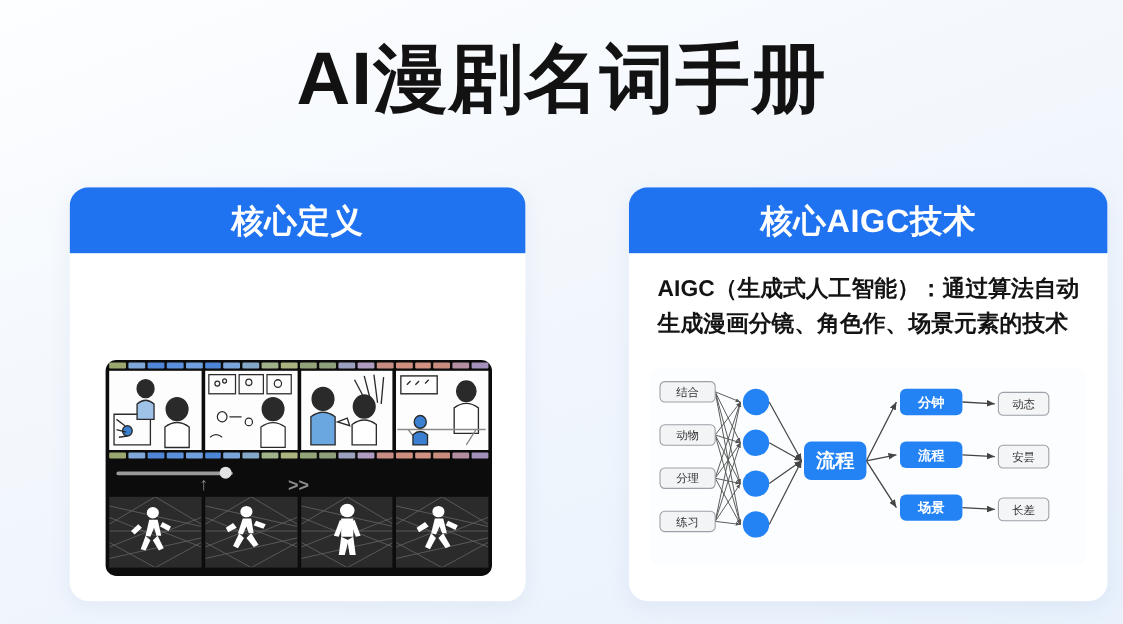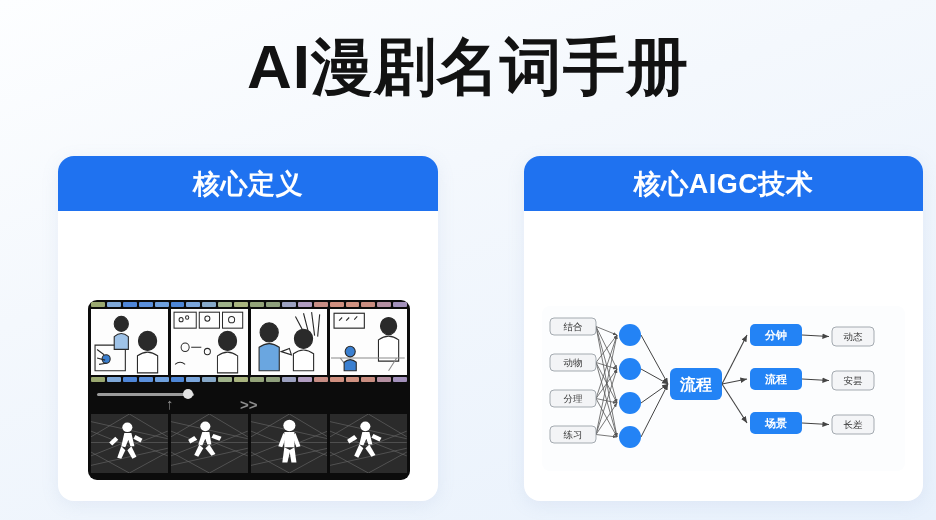--- a/index.html
+++ b/index.html
@@ -278,20 +278,23 @@
           </svg>
         </div>
       </div>
   </div>
 </div>
 
 <div class="card" id="card-core-aigc">
   <div class="card-header">
     <span class="card-header-title">核心AIGC技术</span>
   </div>
+  <div class="card-body">
+    <p class="card-text">AIGC（生成式人工智能）：通过算法自动生成漫画分镜、角色作、场景元素的技术</p>
+  </div>
 
   <div id="flow-diagram">
     <svg viewBox="0 0 363 165" preserveAspectRatio="none">
       <defs>
         <marker id="ah" markerWidth="7" markerHeight="7" refX="6" refY="2.5" orient="auto">
           <path d="M0,0 L6,2.5 L0,5 z" fill="#444"></path>
         </marker>
         <marker id="ahl" markerWidth="6" markerHeight="6" refX="5" refY="2" orient="auto">
           <path d="M0,0 L5,2 L0,4 z" fill="#555"></path>
         </marker>

